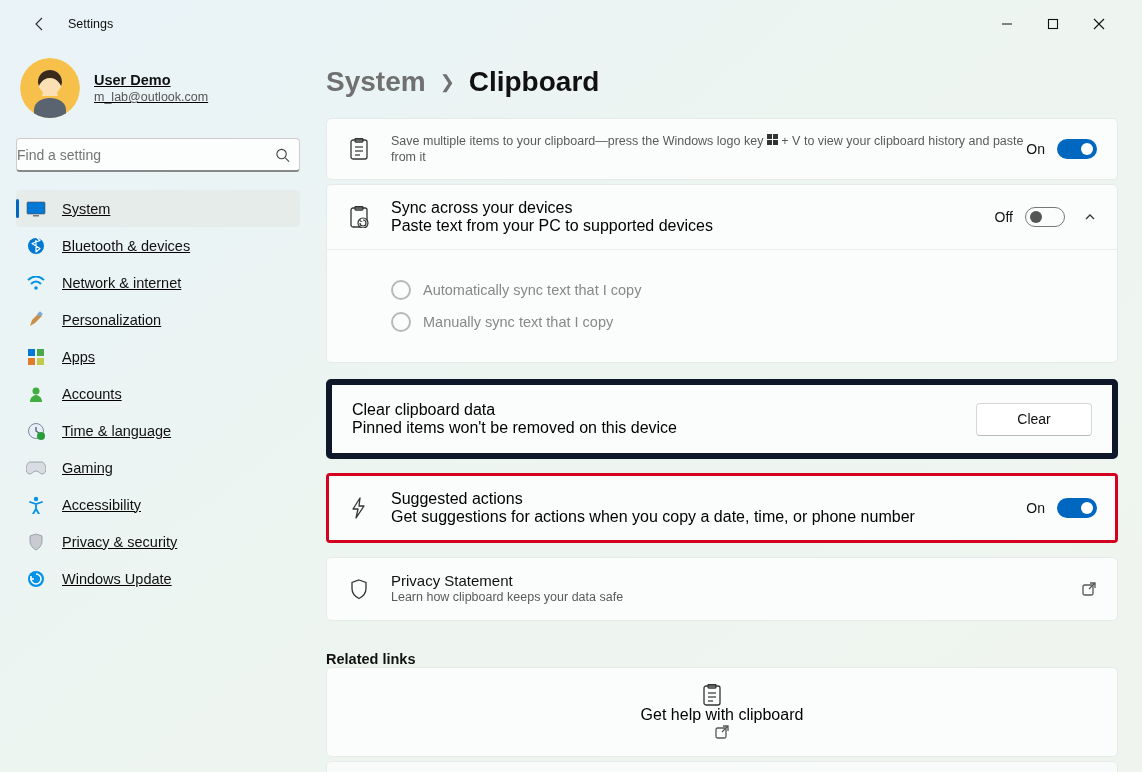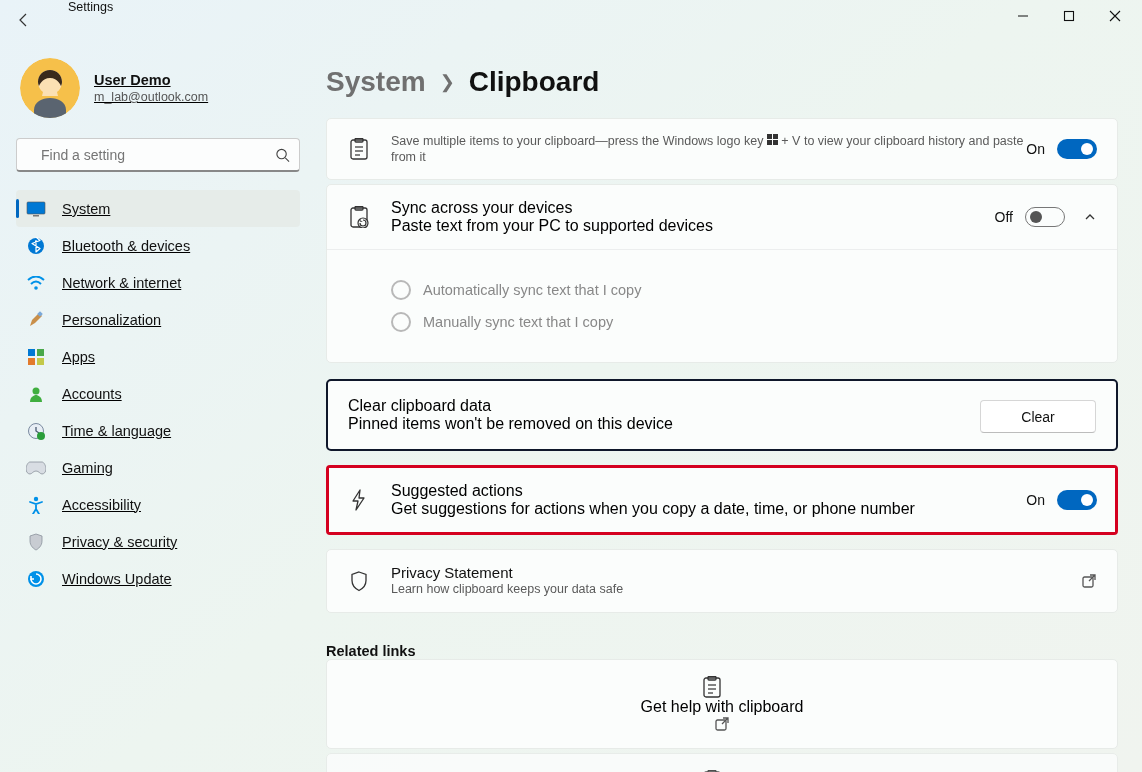--- a/index.html
+++ b/index.html
@@ -1,35 +1,35 @@
 <!DOCTYPE html>
 <html><head>
 <meta charset="utf-8">
 <style>
 * { margin: 0; padding: 0; box-sizing: border-box; font-family: "Segoe UI", -apple-system, sans-serif; }
 body { width: 1142px; height: 772px; background: linear-gradient(140deg, #e9f3f8 0%, #edf5f0 50%, #f0f4ef 100%); overflow: hidden; display: flex; flex-direction: column; }
 
-.titlebar { height: 48px; display: flex; padding: 0 4px; gap: 16px; }
+.titlebar { height: 48px; display: flex; align-items: center; padding: 0 20px; }
 .titlebar .back { width: 40px; height: 40px; display: flex; align-items: center; justify-content: center; color: #333; cursor: pointer; }
 .titlebar .title { font-size: 12.5px; color: #111; margin-left: 8px; }
 .titlebar .spacer { flex: 1; }
 .win-controls { display: flex; }
 .win-controls .btn { width: 46px; height: 32px; display: flex; align-items: center; justify-content: center; color: #333; cursor: pointer; }
 
 .content { flex: 1; display: flex; overflow: hidden; }
 
 .sidebar { width: 310px; padding: 10px 10px 0 16px; display: flex; flex-direction: column; text-decoration: underline; }
 
 .user-block { display: flex; align-items: center; margin-bottom: 20px; margin-left: 4px; }
 .avatar { width: 60px; height: 60px; border-radius: 50%; overflow: hidden; margin-right: 14px; }
 .user-info .name { font-size: 14.5px; color: #111; font-weight: 600; }
 .user-info .email { font-size: 12.5px; color: #555; margin-top: 2px;}
 
 .search-wrap { position: relative; margin-bottom: 18px; }
-.search-wrap input { width: 100%; height: 34px; border: 1px solid #ccc; border-bottom: 2px solid #888; border-radius: 4px; background: #fcfdfd; padding: 0 32px 0 24px; font-size: 14px; color: #a21caf; outline: none; }
+.search-wrap input { width: 100%; height: 34px; border: 1px solid #ccc; border-bottom: 2px solid #888; border-radius: 4px; background: #fcfdfd; padding: 0 32px 0 0; font-size: 14px; color: #a21caf; outline: none; }
 .search-wrap .icon { position: absolute; right: 10px; top: 50%; transform: translateY(-50%); color: #444; }
 
 .nav { list-style: none; }
 .nav li { display: flex; align-items: center; height: 37px; border-radius: 4px; padding: 0 10px; font-size: 14.5px; color: #111; cursor: pointer; position: relative; }
 .nav li.selected { background: #e6ece9; }
 .nav li.selected::before { content: ""; position: absolute; left: 0; top: 9px; bottom: 9px; width: 3px; background: #0067c0; border-radius: 3px;}
 .nav li .icn { width: 20px; height: 20px; margin-right: 16px; display:flex; align-items:center; justify-content:center; }
 .nav { margin-left: 0px; }
 
 .main { flex: 1; padding: 20px 24px 0 16px; overflow: hidden; position: relative;}
@@ -57,21 +57,21 @@
 .sync-card { background:#fbfdfc; border:1px solid #e7ebe8; border-radius:5px; margin-bottom:4px; margin-top:4px;}
 .sync-head { display:flex; align-items:center; padding:14px 20px; }
 .sync-head .ci{ width:24px; margin-right:20px; display:flex; align-items:center; justify-content:center; color:#333;}
 .sync-head .ctext{flex:1;}
 .sync-head .right{display:flex; align-items:center; gap:12px;}
 .chev-up{ margin-left:6px; color:#333; }
 .sync-body { border-top:1px solid #eceeee; padding: 18px 20px 18px 64px; }
 .radio-row { display: flex; align-items: center; gap: 12px; color: #888; font-size: 14.5px; margin: 12px 0; }
 .radio-row .r { width:20px; height:20px; border:2px solid #b8b8b8; border-radius:50%; }
 
-.clear-card { background:#fbfdfc; border:2px solid #0f172a; border-radius:5px; padding:16px 20px; display:flex; align-items:flex-end; margin-top:16px; margin-bottom:4px; }
+.clear-card { background:#fbfdfc; border:6px solid #0f172a; border-radius:5px; padding:16px 20px; display:flex; align-items:center; margin-top:16px; margin-bottom:4px; }
 .clear-card .ctext { flex:1; }
 .clear-btn { width:116px; height:33px; background:#fff; border:1px solid #d6d6d6; border-bottom:1px solid #bcbcbc; border-radius:4px; font-size:14px; color:#111; cursor:pointer;}
 
 .highlight { border: 3px solid #d4001f; border-radius: 4px; padding:0; margin-top:14px; margin-bottom:4px;}
 .highlight .inner-card { background:#fbfdfc; padding:14px 18px; display:flex; align-items:center;}
 
 .section-label { font-size:14.5px; font-weight:600; color:#111; margin-top:30px; margin-bottom:0; }
 
 .link-card { background:#fbfdfc; border:1px solid #e7ebe8; border-radius:5px; padding:16px 20px; display:flex; align-items:center; margin-bottom:4px;flex-direction:column;}
 .ext-icon { color:#555; }

